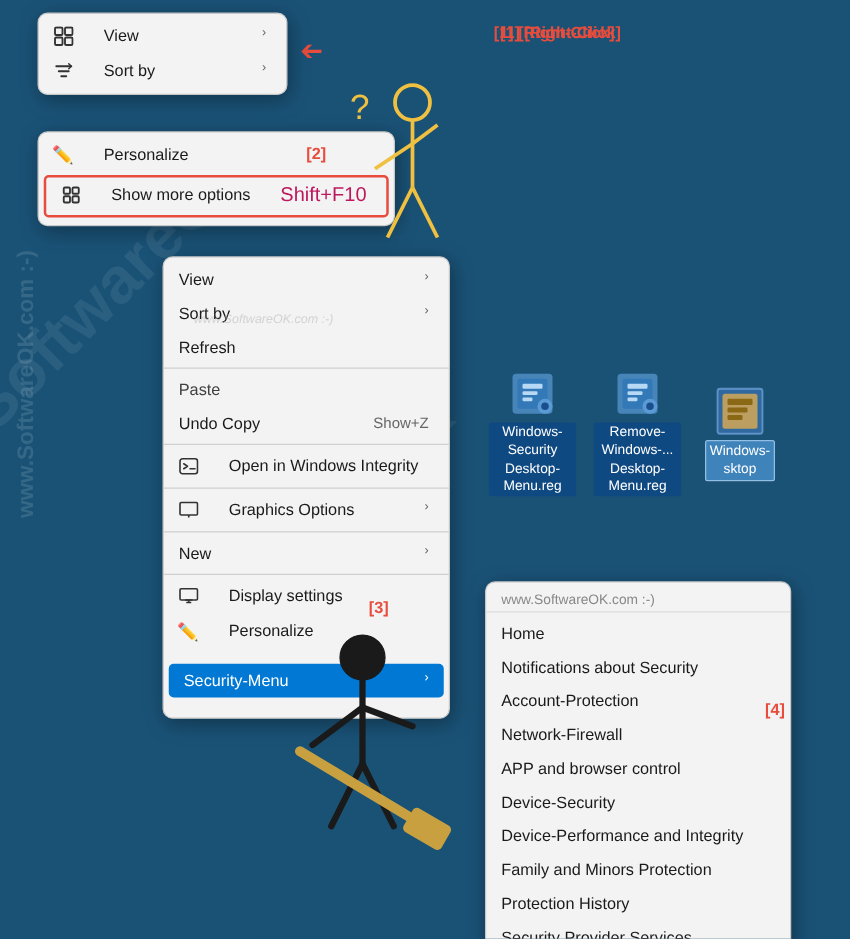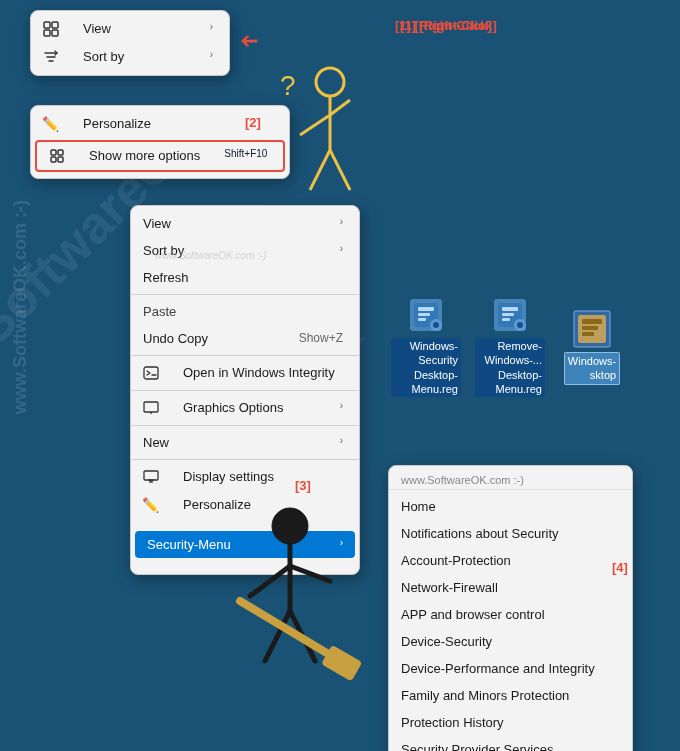--- a/index.html
+++ b/index.html
@@ -134,21 +134,21 @@
     
     .desktop-icon {
       position: absolute;
       display: flex;
       flex-direction: column;
       align-items: center;
       width: 72px;
       cursor: pointer;
       color: white;
       font-size: 11px;
-      text-align: right;
+      text-align: center;
       gap: 3px;
     }
     .desktop-icon .icon-img {
       width: 40px;
       height: 40px;
     }
     .desktop-icon .icon-label {
       background: rgba(0,60,150,0.4);
       padding: 1px 3px;
       border-radius: 2px;
@@ -223,21 +223,21 @@
     <div class="menu-item">
       <span class="icon">
         <svg width="16" height="16" viewBox="0 0 16 16" fill="none">
           <rect x="2" y="2" width="5" height="5" rx="1" stroke="#333" stroke-width="1.5"></rect>
           <rect x="9" y="2" width="5" height="5" rx="1" stroke="#333" stroke-width="1.5"></rect>
           <rect x="2" y="9" width="5" height="5" rx="1" stroke="#333" stroke-width="1.5"></rect>
           <rect x="9" y="9" width="5" height="5" rx="1" stroke="#333" stroke-width="1.5"></rect>
         </svg>
       </span>
       <span>Show more options</span>
-      <span class="shortcut" style="margin-left:auto; color:#0f172a; font-size:10px;">Shift+F10</span>
+      <span class="shortcut" style="margin-left:auto; color:#be185d; font-size:16px;">Shift+F10</span>
     </div>
   </div>
 </div>
 
 <div style="position:absolute; top:115px; left:245px; color:#e74c3c; font-weight:bold; font-size:13px;">[2]</div>
 
 <div class="stickfigure-area">
   <svg width="110" height="160" viewBox="0 0 110 160" fill="none">
 
     <circle cx="70" cy="22" r="14" stroke="#f0c040" stroke-width="3" fill="none"></circle>

